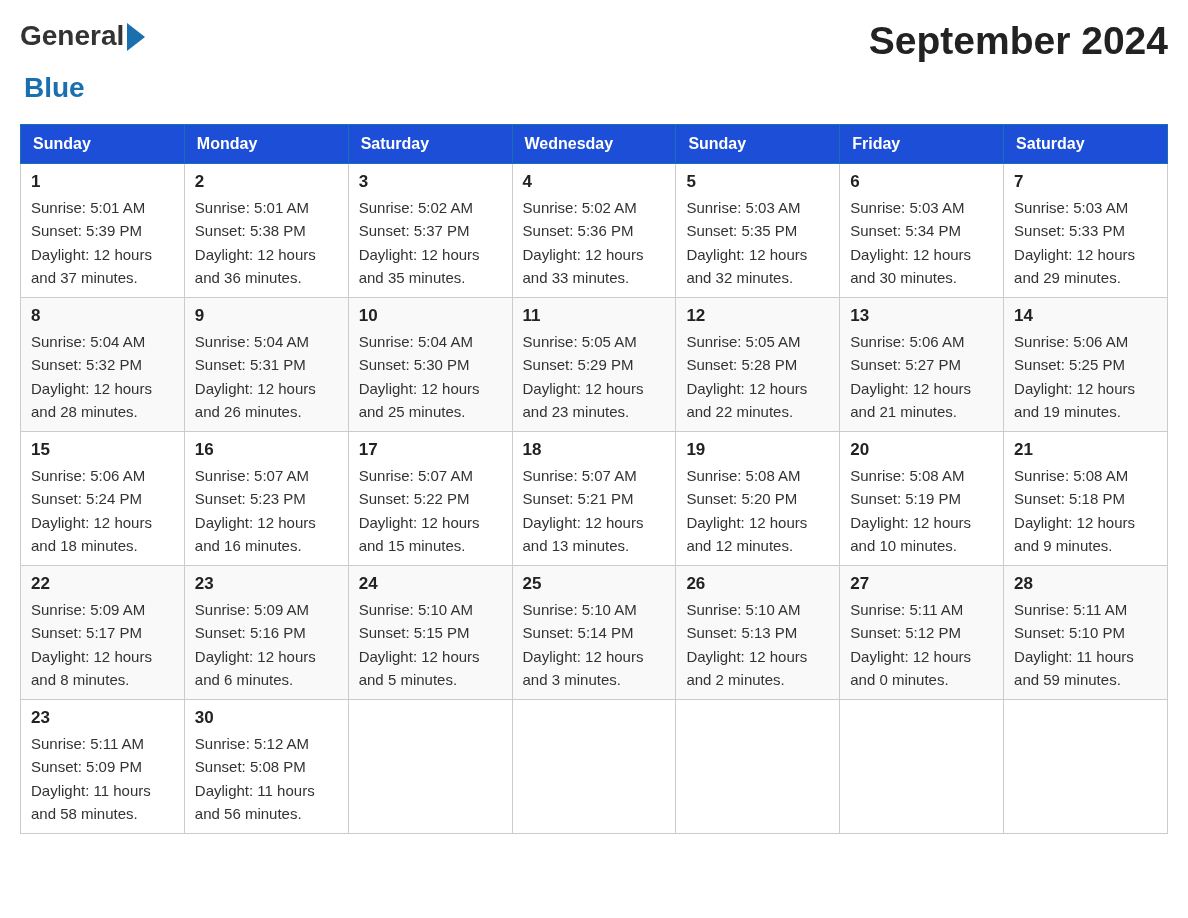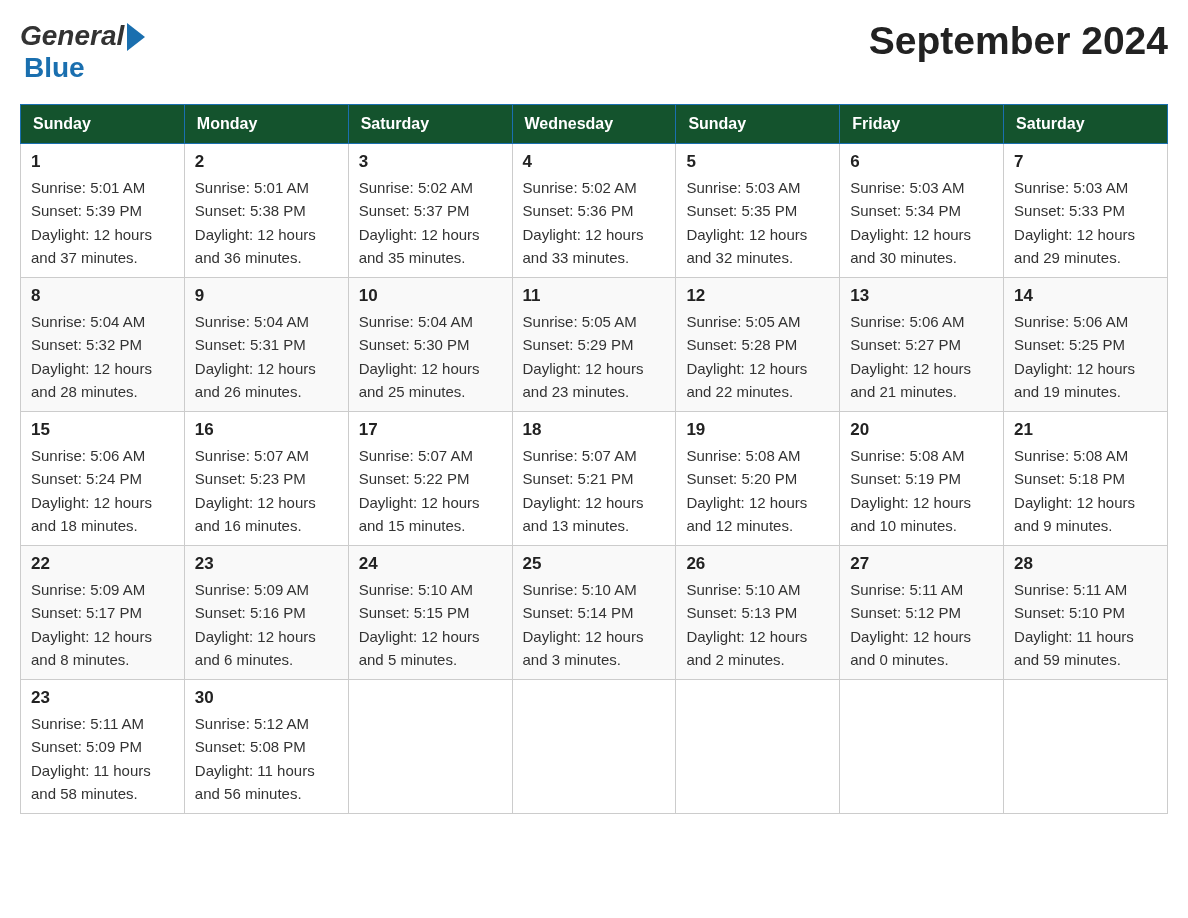--- a/index.html
+++ b/index.html
@@ -39,21 +39,21 @@
       font-size: 22px;
       color: #555;
       margin-top: 4px;
     }
     .calendar {
       width: 100%;
       border-collapse: collapse;
       border: 1px solid #aaa;
     }
     .calendar th {
-      background-color: #14532d;
+      background-color: #1d4ed8;
       color: #fff;
       font-size: 16px;
       font-weight: bold;
       padding: 10px 12px;
       text-align: left;
       border: 1px solid #1a6faf;
     }
     .calendar td {
       vertical-align: top;
       padding: 8px 10px;
@@ -83,26 +83,26 @@
       background-color: #fff !important;
     }
     .logo-wrap {
       display: flex;
       flex-direction: column;
       align-items: flex-start;
     }
     .logo-line1 {
       display: flex;
       align-items: center;
-      font-style: italic;
     }
     .logo-line2 {
       display: flex;
       align-items: center;
       margin-left: 4px;
+      margin-top: 20px;
     }
     .logo-arrow {
       display: inline-block;
       width: 0;
       height: 0;
       border-top: 14px solid transparent;
       border-bottom: 14px solid transparent;
       border-left: 18px solid #1a6faf;
       margin-left: 3px;
       margin-top: 2px;

